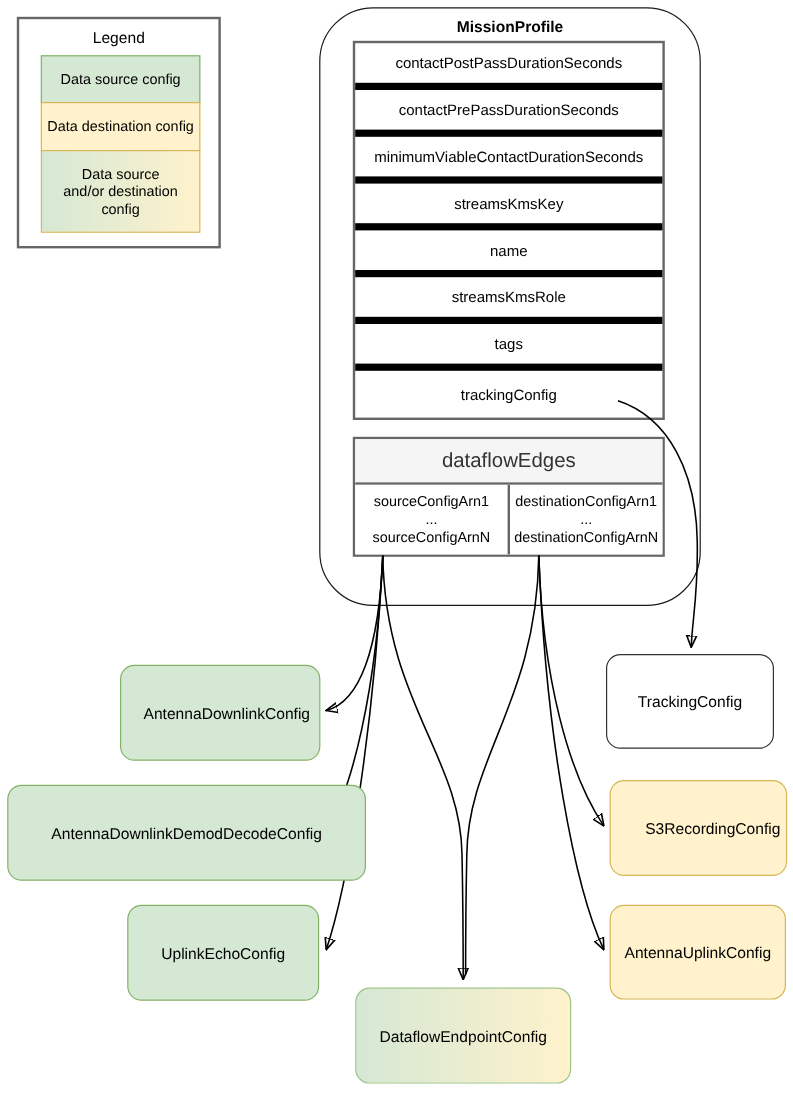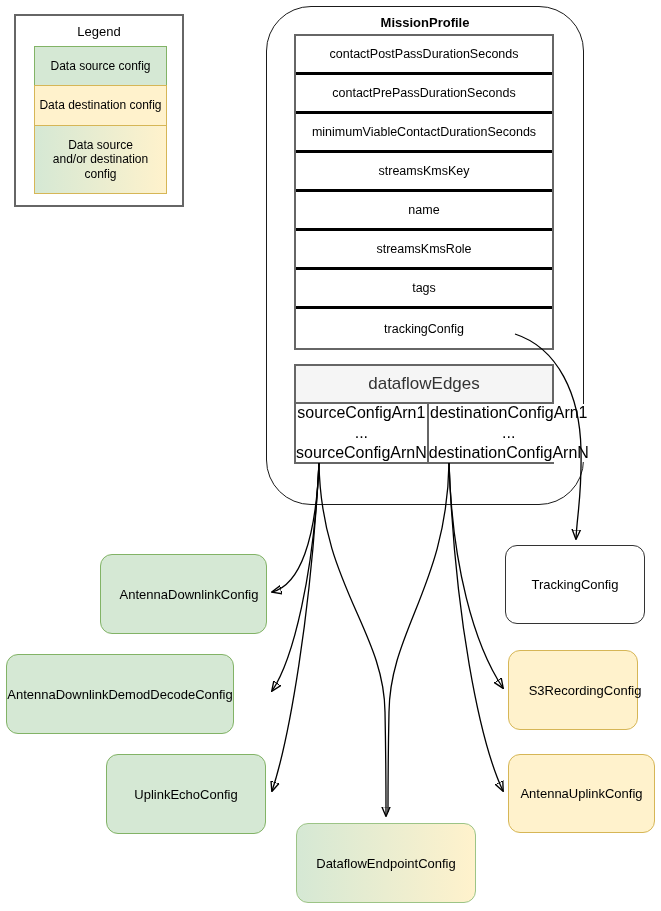--- a/index.html
+++ b/index.html
@@ -27,52 +27,52 @@
     position:absolute;left:227px;top:6px;width:318px;height:499px;
     border:1.5px solid #1a1a1a;border-radius:45px;background:#fff;box-sizing:border-box;margin-left:39px;
   }
   .mission-title{text-align:center;margin-top:8px;font-size:13px;font-weight:600;}
   .fields-table{
     position:absolute;left:27px;top:27px;width:260px;
     border:2px solid #666;background:#fff;box-sizing:border-box;
   }
   .field-row{
     height:39px;display:flex;align-items:center;justify-content:center;
-    font-size:12.5px;border-bottom:3px solid #000000;box-sizing:border-box;
+    font-size:12.5px;border-bottom:6px solid #000000;box-sizing:border-box;
   }
   .field-row:last-child{border-bottom:none;}
   .edges-table{
     position:absolute;left:27px;top:357px;width:260px;
     border:2px solid #666;background:#fff;box-sizing:border-box;
   }
   .edges-header{
     height:38px;background:#f5f5f5;display:flex;align-items:center;justify-content:center;
     font-size:17px;color:#333;border-bottom:2px solid #666;box-sizing:border-box;
   }
   .edges-cells{display:flex;height:58px;}
   .edges-cell{
     flex:1;display:flex;align-items:center;justify-content:center;text-align:center;
-    font-size:16px;line-height:1.25;background:#fff;white-space:pre-line;box-sizing:border-box;
+    font-size:12px;line-height:1.25;background:#fff;white-space:pre-line;box-sizing:border-box;
   }
   .edges-cell.src{border-right:2px solid #666;}
   
   .node{
     position:absolute;border-radius:12px;display:flex;align-items:center;justify-content:center;
     font-size:13px;font-weight:500;text-align:center;box-sizing:border-box;padding:4px;
   }
   .node.green{background:#d5e8d4;border:1px solid #82b366;}
   .node.yellow{background:#fff2cc;border:1px solid #d6b656;}
   .node.white{background:#fff;border:1.5px solid #333;}
   .node.gradient{background:linear-gradient(90deg,#d5e8d4 0%,#fff2cc 100%);border:1px solid #9cc486;}
   #n-antenna-downlink{left:100px;top:554px;width:167px;height:80px;padding-left:15px;}
-  #n-demod-decode{left:6px;top:654px;width:228px;height:80px;}
+  #n-demod-decode{left:6px;top:654px;width:299px;height:80px;}
   #n-uplink-echo{left:106px;top:754px;width:160px;height:80px;}
   #n-dataflow-endpoint{left:296px;top:823px;width:180px;height:80px;}
   #n-tracking{left:505px;top:545px;width:140px;height:79px;}
-  #n-s3-recording{left:508px;top:650px;width:130px;height:80px;padding-left:28px;}
+  #n-s3-recording{left:508px;top:650px;width:148px;height:80px;padding-left:28px;}
   #n-antenna-uplink{left:508px;top:754px;width:147px;height:79px;}
   
   .edges-svg{position:absolute;left:0;top:0;width:661px;height:911px;pointer-events:none;}
   .edges-svg path{stroke:#000;stroke-width:1.3;fill:none;}
 </style>
 </head>
 <body>
 
 <div class="legend">
   <div class="legend-title">Legend</div>

